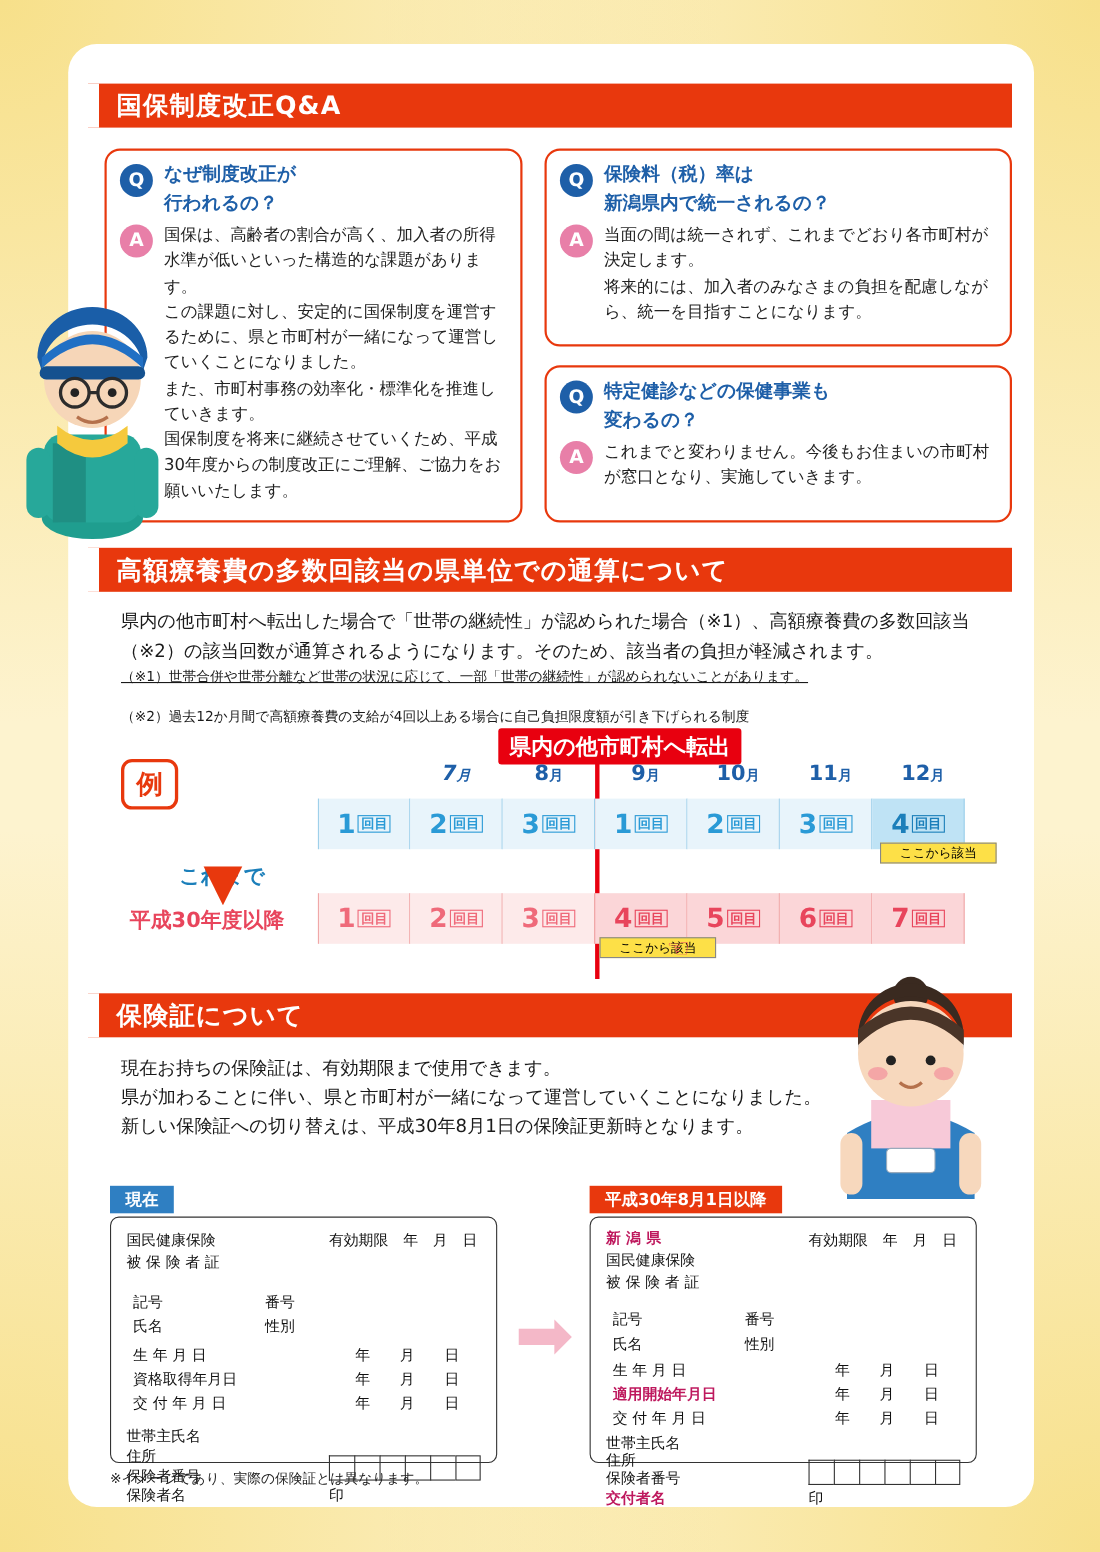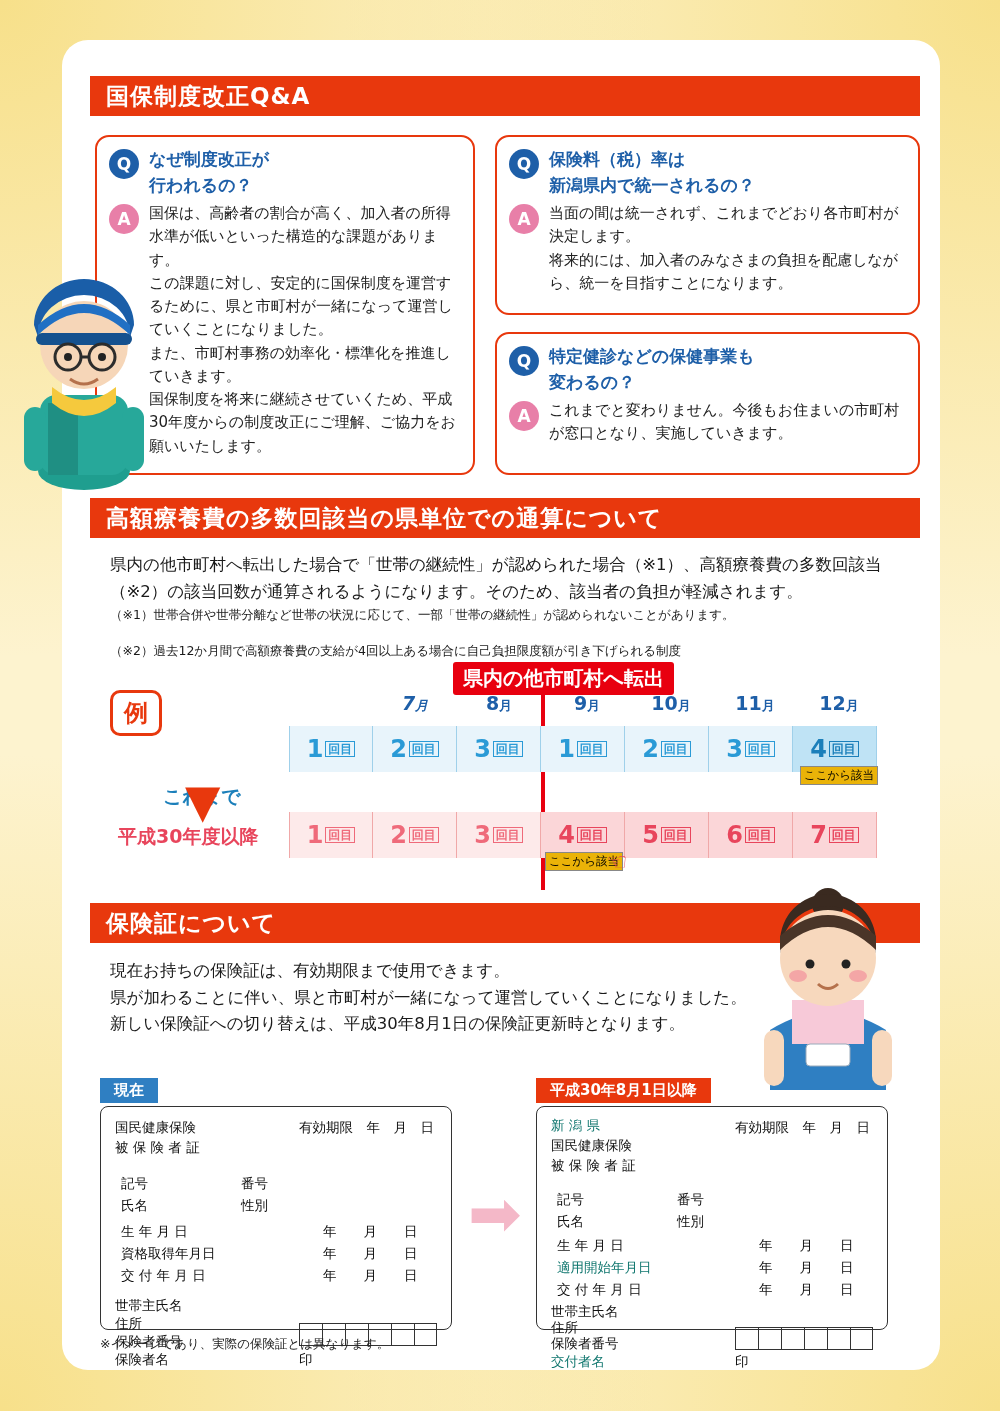--- a/index.html
+++ b/index.html
@@ -47,31 +47,31 @@
   .cellrow{position:absolute;display:flex;}
   .cell{width:84px;height:46px;box-sizing:border-box;display:flex;align-items:center;justify-content:center;
     font-weight:bold;font-size:24px;}
   .cell .u{font-size:12px;border:1.4px solid currentColor;padding:0 2px;margin-left:2px;line-height:1.2;}
   .blue-cell{background:#e8f4fb;border-right:1px solid #9fd0ea;color:#2a9ad6;}
   .blue-cell.first{border-left:1px solid #9fd0ea;}
   .blue-cell.hl{background:#bfe3f5;color:#1b7fba;}
   .pink-cell{background:#fdeaea;border-right:1px solid #f0a8a8;color:#ef6a7a;}
   .pink-cell.first{border-left:1px solid #f0a8a8;}
   .pink-cell.strong{background:#fbd6d8;color:#e8455c;}
-  .tag{position:absolute;font-size:11.5px;background:#eab308;border:1px solid #888;padding:1px 3px;}
+  .tag{position:absolute;font-size:11.5px;background:#fde047;border:1px solid #888;padding:1px 17px;}
   .red-line{position:absolute;background:#e8000f;width:4px;}
   .flag{position:absolute;background:#e8000f;color:#fff;font-weight:bold;font-size:20px;
     padding:3px 10px;border-radius:3px;}
   .down-arrow{position:absolute;color:#e8380d;font-size:46px;line-height:1;}
   
   .card-label{position:absolute;color:#fff;font-weight:bold;font-size:15px;padding:3px 14px;}
   .card{position:absolute;border:1.6px solid #333;border-radius:8px;box-sizing:border-box;background:#fff;
     font-size:13.5px;color:#111;}
   .card .line{position:absolute;white-space:nowrap;}
-  .card .red{color:#0f766e;}
+  .card .red{color:#be185d;font-weight:bold;}
   .boxes{position:absolute;display:flex;}
   .boxes div{width:23px;height:23px;border:1px solid #333;border-right:none;box-sizing:border-box;}
   .boxes div:last-child{border-right:1px solid #333;}
   .big-arrow{position:absolute;color:#f4b8c8;font-size:64px;line-height:1;}
   .footnote{position:absolute;font-size:12.5px;color:#222;}
   
   .char{position:absolute;}
 </style>
 </head>
 <body>
@@ -141,21 +141,21 @@
   <rect x="6" y="132" width="22" height="64" rx="11" fill="#27a89a"></rect>
   <rect x="104" y="132" width="22" height="64" rx="11" fill="#27a89a"></rect>
 </svg>
 
 <div class="sec-bar ribbon" style="left:80px;top:498px;width:840px;height:40px;font-size:23px;">
   <span>高額療養費の多数回該当の県単位での通算について</span>
 </div>
 
 <div class="para" style="left:110px;top:552px;width:810px;">県内の他市町村へ転出した場合で「世帯の継続性」が認められた場合（※1）、高額療養費の多数回該当（※2）の該当回数が通算されるようになります。そのため、該当者の負担が軽減されます。</div>
 
-<div class="note" style="left:110px;top:604px;width:810px;">（※1）世帯合併や世帯分離など世帯の状況に応じて、一部「世帯の継続性」が認められないことがあります。</div>
+<div class="note" style="left:110px;top:604px;width:810px;text-decoration:underline;">（※1）世帯合併や世帯分離など世帯の状況に応じて、一部「世帯の継続性」が認められないことがあります。</div>
 <div class="note" style="left:110px;top:640px;width:810px;">（※2）過去12か月間で高額療養費の支給が4回以上ある場合に自己負担限度額が引き下げられる制度</div>
 
 <div class="ex-badge" style="left:110px;top:690px;">例</div>
 
 <div class="flag" style="left:453px;top:662px;">県内の他市町村へ転出</div>
 <div class="red-line" style="left:541px;top:690px;height:200px;"></div>
 
 <div class="month" style="left:289px;top:692px;margin-top:44px;">6<span class="u">月</span></div>
 <div class="month" style="left:373px;top:692px;font-style:italic;">7<span class="u">月</span></div>
 <div class="month" style="left:457px;top:692px;">8<span class="u">月</span></div>

